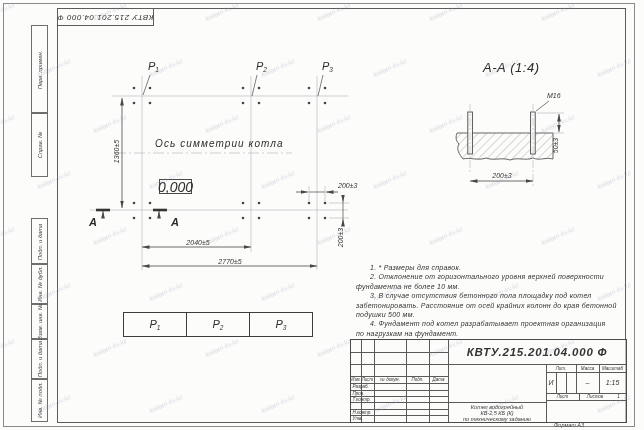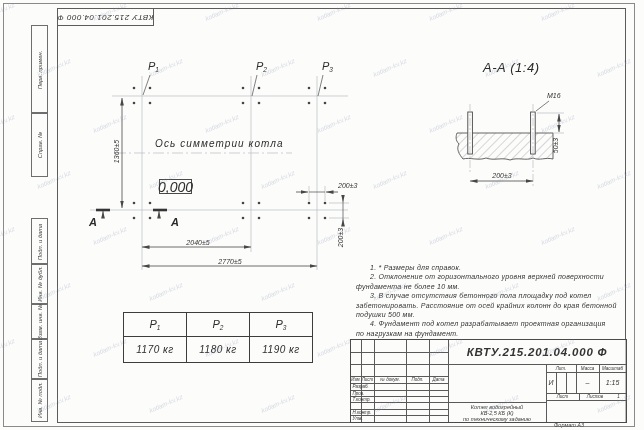--- a/index.html
+++ b/index.html
@@ -214,25 +214,20 @@
     <div class="ln first">4. Фундамент под котел разрабатывает проектная организация</div>
     <div class="ln">по нагрузкам на фундамент.</div>
   </div>
 
   <table class="abs ltable">
     <tbody>
         <tr class="hrow">
       <td><span>P</span><span class="sb">1</span></td>
       <td><span>P</span><span class="sb">2</span></td>
       <td><span>P</span><span class="sb">3</span></td>
-    </tr>
-    <tr class="vrow">
-      <td>1170 кг</td>
-      <td>1180 кг</td>
-      <td>1190 кг</td>
     </tr>
   </tbody>
     </table>
 
   <div class="abs tb">
 
     <div class="l" style="left:97px;top:0;width:1px;height:82px;"></div>
     <div class="l" style="left:195px;top:24px;width:1px;height:58px;"></div>
     <div class="l" style="left:10px;top:0;width:1px;height:82px;"></div>
     <div class="l" style="left:23px;top:0;width:1px;height:82px;"></div>

